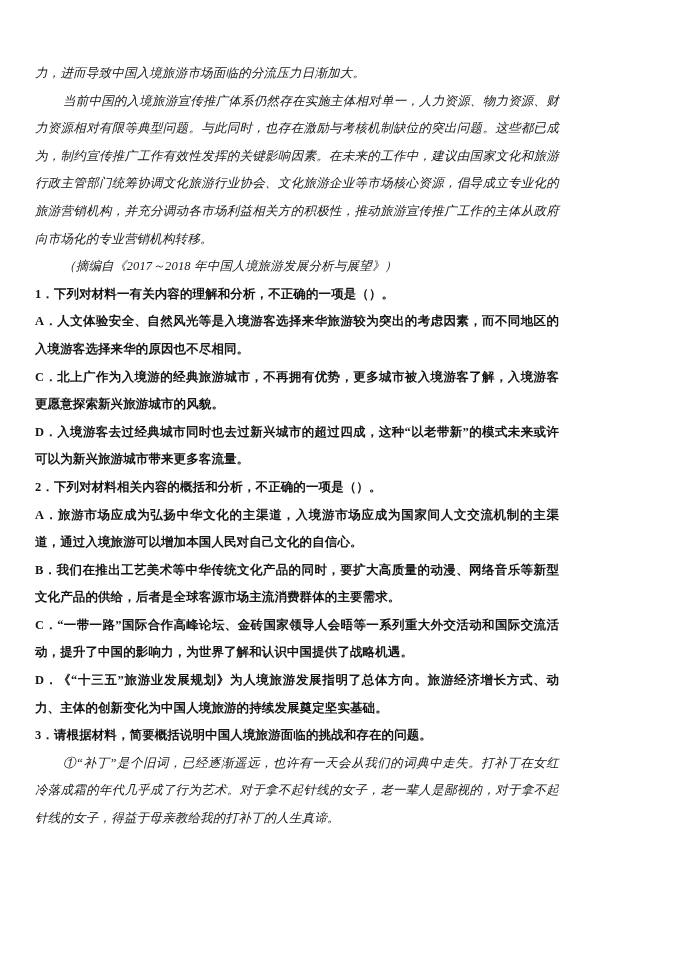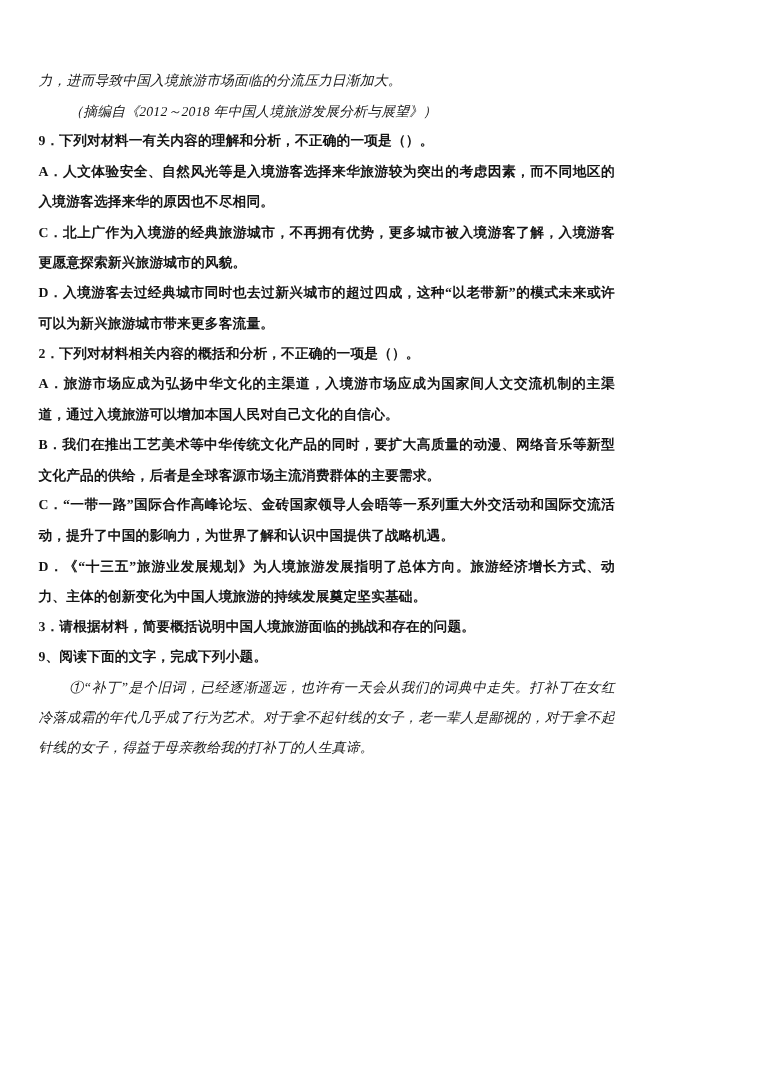--- a/index.html
+++ b/index.html
@@ -45,42 +45,42 @@
     text-indent: 28px;
   }
 </style>
 </head>
 <body>
 
 <div class="page">
 
   <p class="line kai">力，进而导致中国入境旅游市场面临的分流压力日渐加大。</p>
 
+  <p class="line kai indent">当前中国的入境旅游宣传推广体系仍然存在实施主体相对单一，人力资源、物力资源、财力资源相对有限等典型问题。与此同时，也存在激励与考核机制缺位的突出问题。这些都已成为，制约宣传推广工作有效性发挥的关键影响因素。在未来的工作中，建议由国家文化和旅游行政主管部门统筹协调文化旅游行业协会、文化旅游企业等市场核心资源，倡导成立专业化的旅游营销机构，并充分调动各市场利益相关方的积极性，推动旅游宣传推广工作的主体从政府向市场化的专业营销机构转移。</p>
 
-  <p class="line kai indent">（摘编自《2012～2018 年中国人境旅游发展分析与展望》）</p>
+  <p class="line kai indent">（摘编自《2017～2018 年中国人境旅游发展分析与展望》）</p>
 
-  <p class="line bold">9．下列对材料一有关内容的理解和分析，不正确的一项是（）。</p>
+  <p class="line bold">1．下列对材料一有关内容的理解和分析，不正确的一项是（）。</p>
 
   <p class="line bold">A．人文体验安全、自然风光等是入境游客选择来华旅游较为突出的考虑因素，而不同地区的入境游客选择来华的原因也不尽相同。</p>
 
 
   <p class="line bold">C．北上广作为入境游的经典旅游城市，不再拥有优势，更多城市被入境游客了解，入境游客更愿意探索新兴旅游城市的风貌。</p>
 
   <p class="line bold">D．入境游客去过经典城市同时也去过新兴城市的超过四成，这种“以老带新”的模式未来或许可以为新兴旅游城市带来更多客流量。</p>
 
   <p class="line bold">2．下列对材料相关内容的概括和分析，不正确的一项是（）。</p>
 
   <p class="line bold">A．旅游市场应成为弘扬中华文化的主渠道，入境游市场应成为国家间人文交流机制的主渠道，通过入境旅游可以增加本国人民对自己文化的自信心。</p>
 
   <p class="line bold">B．我们在推出工艺美术等中华传统文化产品的同时，要扩大高质量的动漫、网络音乐等新型文化产品的供给，后者是全球客源市场主流消费群体的主要需求。</p>
 
   <p class="line bold">C．“一带一路”国际合作高峰论坛、金砖国家领导人会晤等一系列重大外交活动和国际交流活动，提升了中国的影响力，为世界了解和认识中国提供了战略机遇。</p>
 
   <p class="line bold">D．《“十三五”旅游业发展规划》为人境旅游发展指明了总体方向。旅游经济增长方式、动力、主体的创新变化为中国人境旅游的持续发展奠定坚实基础。</p>
 
   <p class="line bold">3．请根据材料，简要概括说明中国人境旅游面临的挑战和存在的问题。</p>
 
-  <p class="line bold">9、阅读下面的文字，完成下列小题。</p>
 
 
   <p class="line kai indent">①“补丁”是个旧词，已经逐渐遥远，也许有一天会从我们的词典中走失。打补丁在女红冷落成霜的年代几乎成了行为艺术。对于拿不起针线的女子，老一辈人是鄙视的，对于拿不起针线的女子，得益于母亲教给我的打补丁的人生真谛。</p>
 
 </div>
 
 </body></html>

